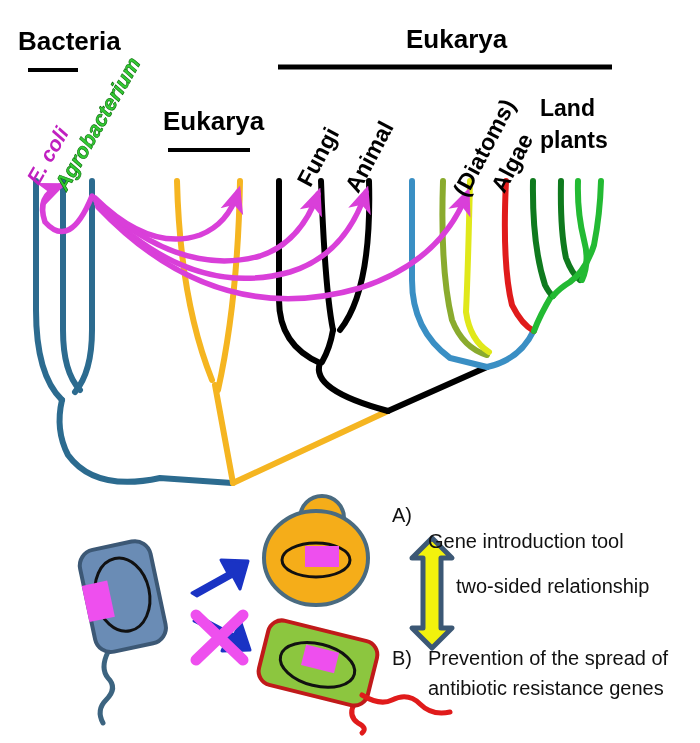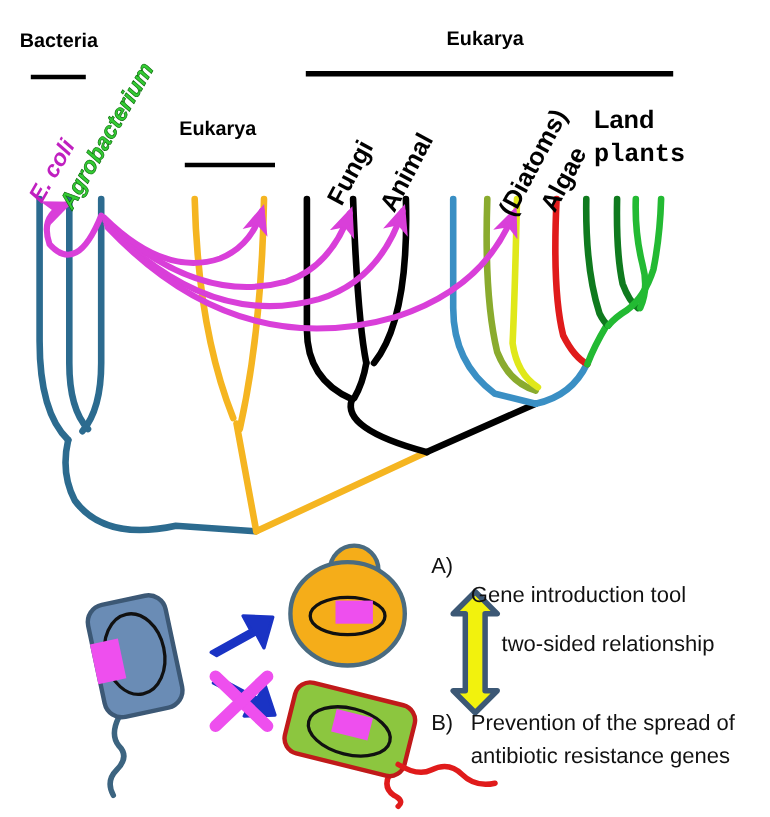--- a/index.html
+++ b/index.html
@@ -24,21 +24,21 @@
     overflow: visible;
   }
   .lbl {
     position: absolute;
     font-family: "Liberation Sans", sans-serif;
     font-weight: bold;
     color: #000000;
     white-space: pre;
     line-height: 1.05;
   }
-  .domain-label { font-size: 18px; letter-spacing: 0px; }
+  .domain-label { font-size: 26px; letter-spacing: 0px; }
   .taxon-label  { font-size: 23px; }
   .taxon-rot    { transform-origin: left bottom; }
   .sci-label    { font-size: 21px; font-style: italic; font-weight: bold; }
   .body-text    { font-size: 20px; font-weight: normal; color: #111111; }
   .caption-text { font-size: 20px; font-weight: normal; color: #111111; }
 </style>
 </head>
 <body>
 
 <div id="canvas">
@@ -150,21 +150,21 @@
 
   <div class="lbl sci-label taxon-rot" style="left:42px; top:166px; transform: rotate(-60deg); color:#c020c0;">E. coli</div>
   <div class="lbl sci-label taxon-rot" style="left:70px; top:172px; transform: rotate(-60deg); color:#33cc33; -webkit-text-stroke: 0.6px #0a6b0a;">Agrobacterium</div>
 
   <div class="lbl taxon-label taxon-rot" style="left:314px; top:166px; transform: rotate(-62deg);">Fungi</div>
   <div class="lbl taxon-label taxon-rot" style="left:362px; top:172px; transform: rotate(-62deg);">Animal</div>
   <div class="lbl taxon-label taxon-rot" style="left:470px; top:176px; transform: rotate(-62deg);">(Diatoms)</div>
   <div class="lbl taxon-label taxon-rot" style="left:508px; top:172px; transform: rotate(-62deg);">Algae</div>
 
   <div class="lbl taxon-label" style="left:540px; top:96px;">Land</div>
-  <div class="lbl taxon-label" style="left:540px; top:128px;font-family:Liberation Mono, monospace;">plants</div>
+  <div class="lbl taxon-label" style="left:540px; top:128px;">plants</div>
 
   <div class="lbl body-text" style="left:392px; top:505px;">A)</div>
   <div class="lbl body-text" style="left:428px; top:531px;">Gene introduction tool</div>
 
   <div class="lbl caption-text" style="left:456px; top:576px;">two-sided relationship</div>
 
   <div class="lbl body-text" style="left:392px; top:648px;">B)</div>
   <div class="lbl body-text" style="left:428px; top:648px;">Prevention of the spread of</div>
   <div class="lbl body-text" style="left:428px; top:678px;">antibiotic resistance genes</div>
 

